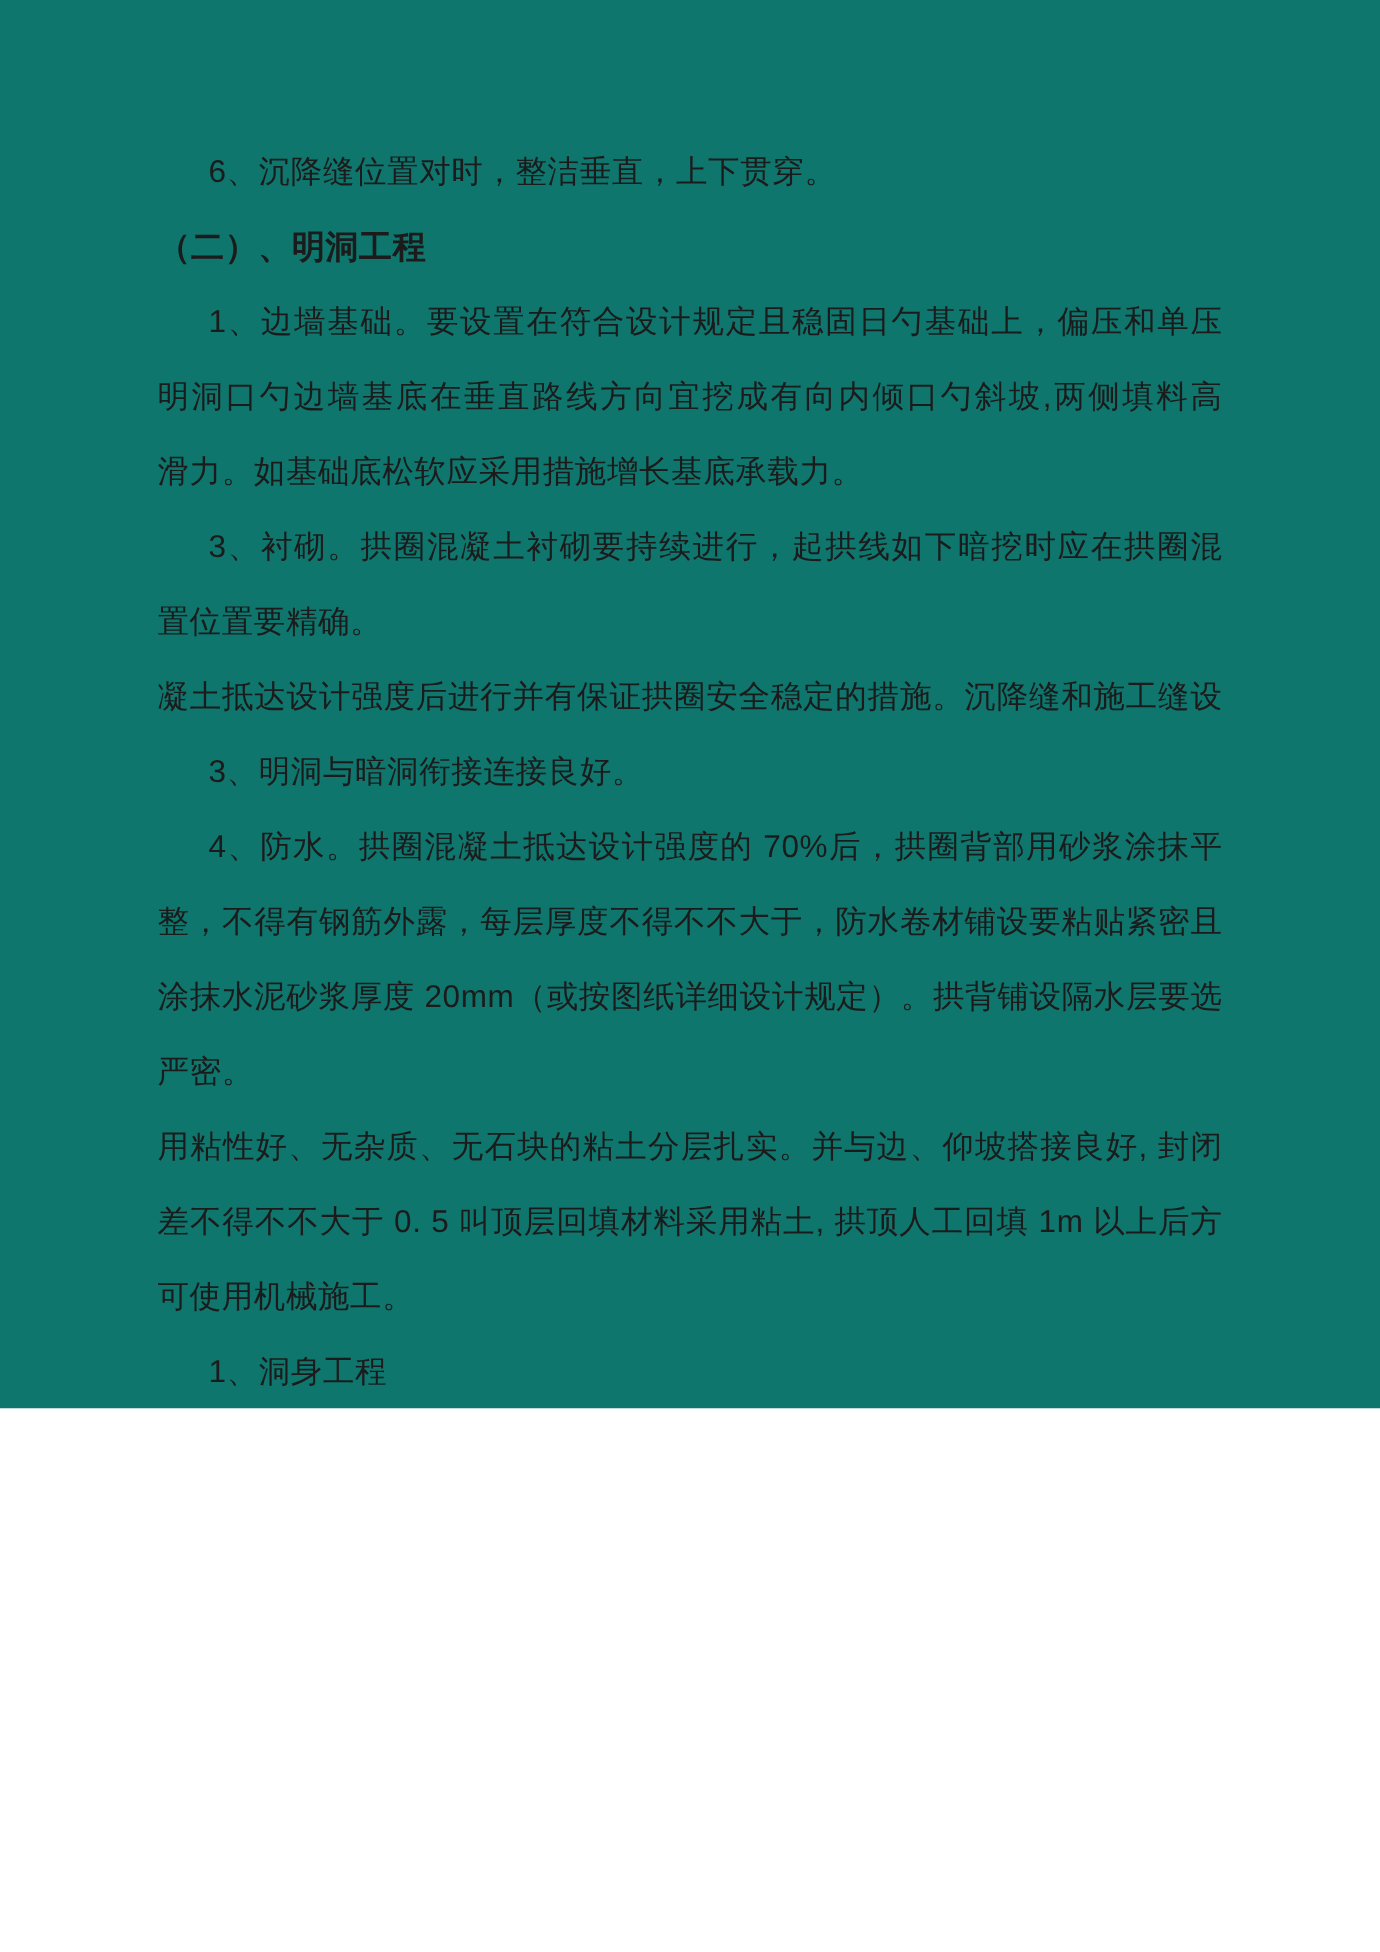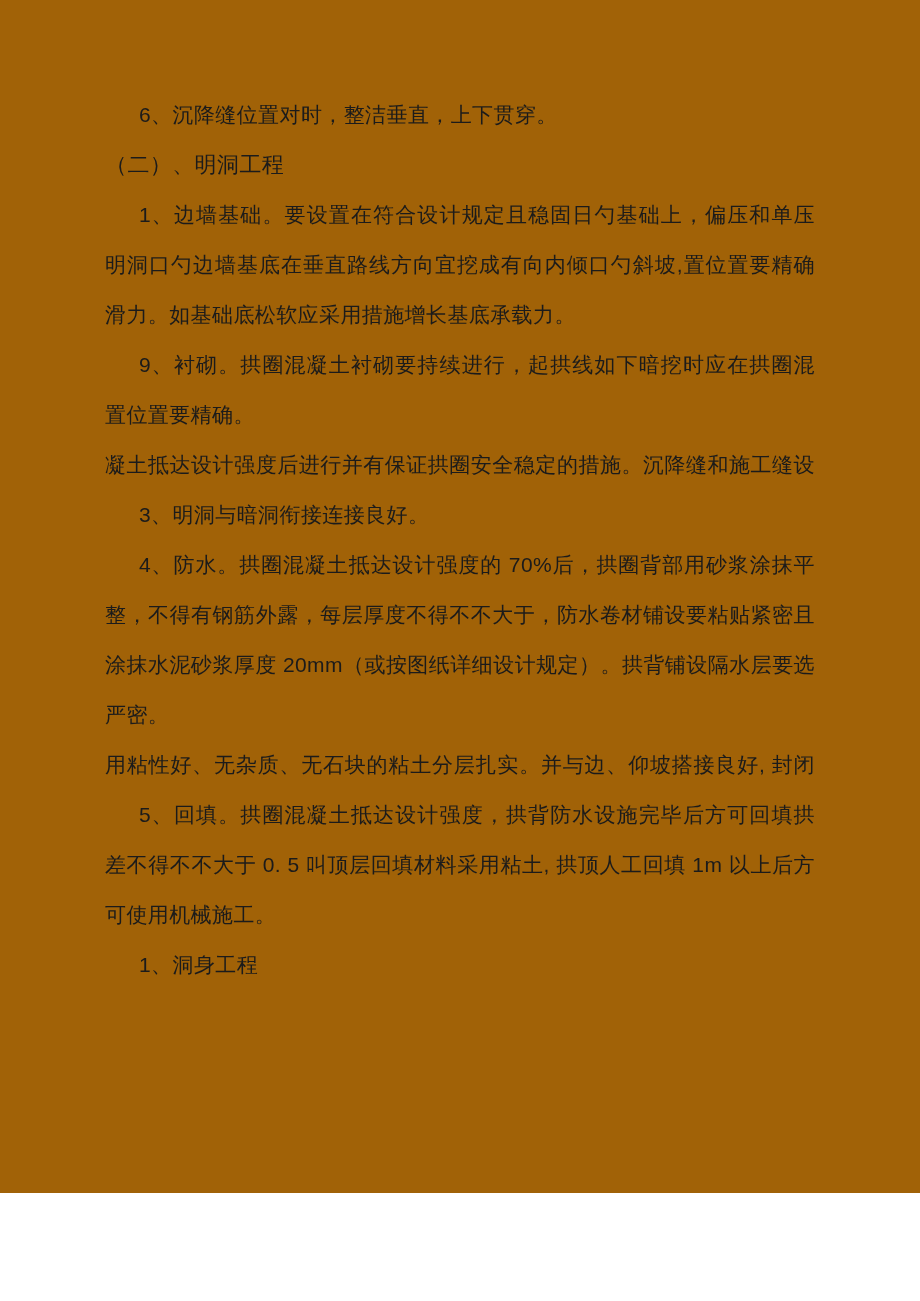--- a/index.html
+++ b/index.html
@@ -3,22 +3,22 @@
 <meta charset="utf-8">
 <style>
   html, body {
     margin: 0;
     padding: 0;
     background: #ffffff;
   }
   .page {
     position: relative;
     width: 920px;
-    height: 1193px;
-    background: #a16207;
+    height: 939px;
+    background: #0f766e;
     overflow: hidden;
     font-family: "Liberation Sans", sans-serif;
     color: #1b1b1b;
   }
   .content {
     position: absolute;
     top: 90px;
     left: 105px;
     width: 710px;
   }
@@ -27,45 +27,44 @@
     line-height: 50px;
     font-size: 21px;
     letter-spacing: 0.4px;
     white-space: pre-wrap;
     text-align: left;
   }
   .line.indent {
     text-indent: 34px;
   }
   .line.heading {
-    font-weight: normal;
+    font-weight: bold;
     font-size: 22px;
   }
   .line.fill {
     text-align: justify;
     text-align-last: justify;
   }
 </style>
 </head>
 <body>
 
 <div class="page">
   <div class="content" id="doc-content">
       <div class="line indent">6、沉降缝位置对时，整洁垂直，上下贯穿。</div>
       <div class="line heading">（二）、明洞工程</div>
       <div class="line indent fill">1、边墙基础。要设置在符合设计规定且稳固日勺基础上，偏压和单压</div>
-      <div class="line body fill">明洞口勺边墙基底在垂直路线方向宜挖成有向内倾口勺斜坡,置位置要精确</div>
+      <div class="line body fill">明洞口勺边墙基底在垂直路线方向宜挖成有向内倾口勺斜坡,两侧填料高</div>
       <div class="line body">滑力。如基础底松软应采用措施增长基底承载力。</div>
-      <div class="line indent fill">9、衬砌。拱圈混凝土衬砌要持续进行，起拱线如下暗挖时应在拱圈混</div>
+      <div class="line indent fill">3、衬砌。拱圈混凝土衬砌要持续进行，起拱线如下暗挖时应在拱圈混</div>
       <div class="line body">置位置要精确。</div>
       <div class="line body fill">凝土抵达设计强度后进行并有保证拱圈安全稳定的措施。沉降缝和施工缝设</div>
       <div class="line indent">3、明洞与暗洞衔接连接良好。</div>
       <div class="line indent fill">4、防水。拱圈混凝土抵达设计强度的 70%后，拱圈背部用砂浆涂抹平</div>
       <div class="line body fill">整，不得有钢筋外露，每层厚度不得不不大于，防水卷材铺设要粘贴紧密且</div>
       <div class="line body fill">涂抹水泥砂浆厚度 20mm（或按图纸详细设计规定）。拱背铺设隔水层要选</div>
       <div class="line body">严密。</div>
       <div class="line body fill">用粘性好、无杂质、无石块的粘土分层扎实。并与边、仰坡搭接良好, 封闭</div>
-      <div class="line indent fill">5、回填。拱圈混凝土抵达设计强度，拱背防水设施完毕后方可回填拱</div>
       <div class="line body fill">差不得不不大于 0. 5 叫顶层回填材料采用粘土, 拱顶人工回填 1m 以上后方</div>
       <div class="line body">可使用机械施工。</div>
       <div class="line indent">1、洞身工程</div>
     </div>
 </div>
 
 </body></html>

